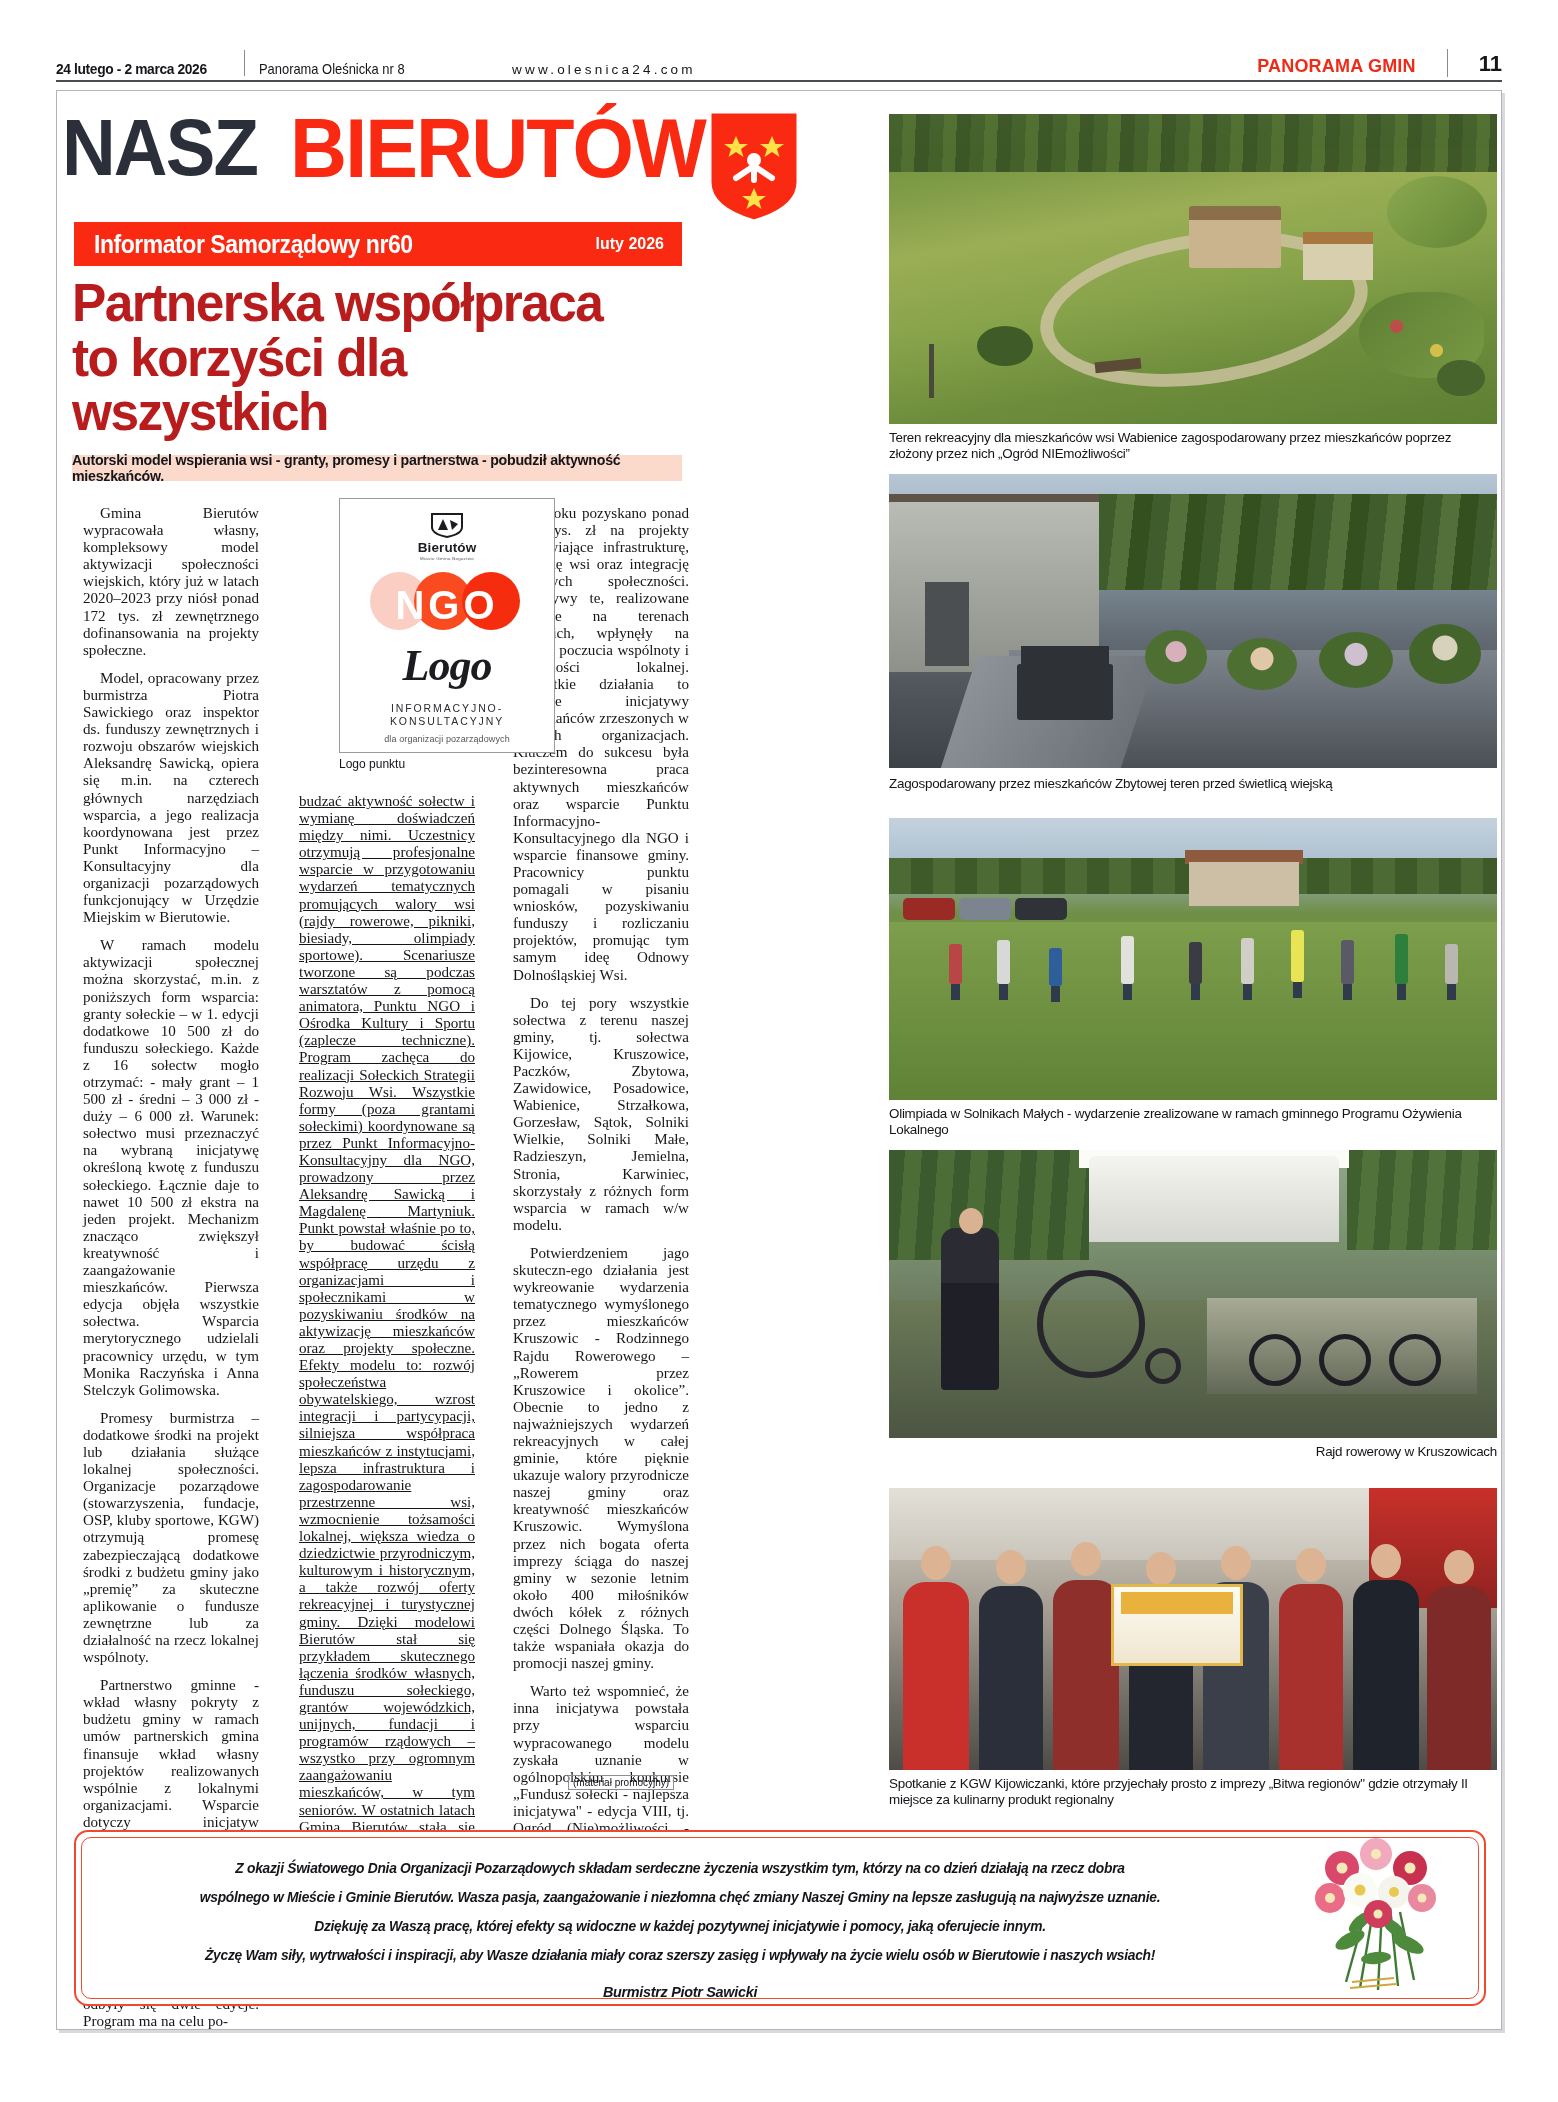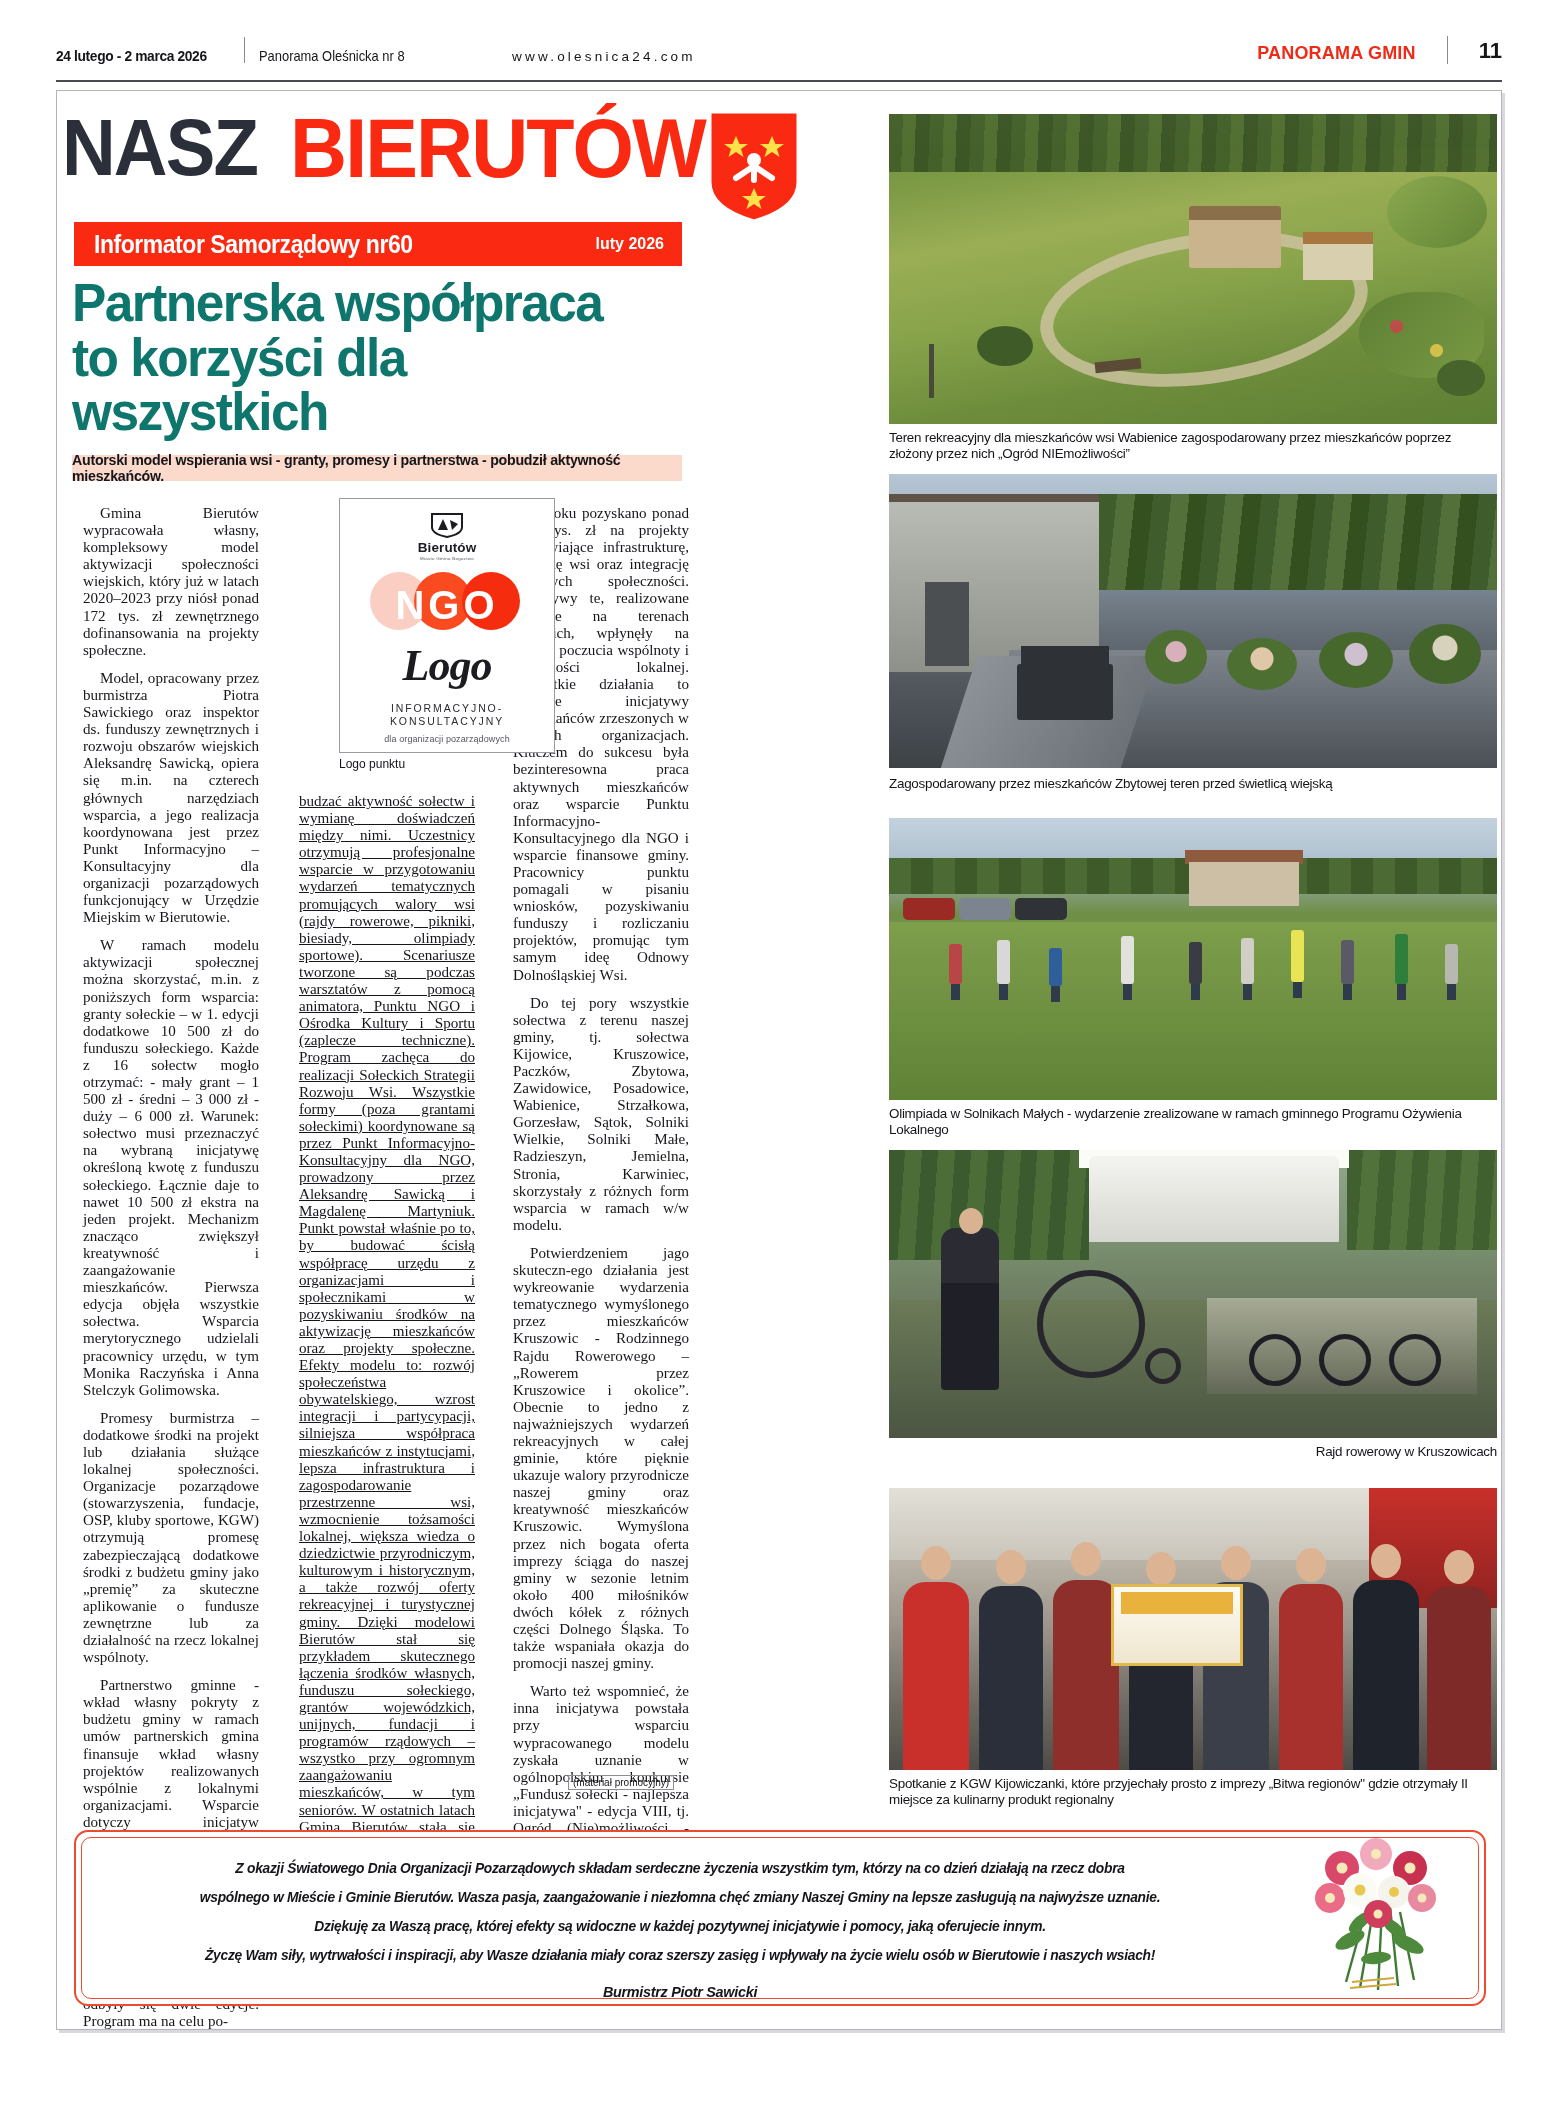--- a/index.html
+++ b/index.html
@@ -11,21 +11,21 @@
     color:#1d1d1f;
     position:relative;
     overflow:hidden;
   }
 
   
   .page-header{
     position:absolute; left:56px; top:48px; width:1446px; height:34px;
     display:flex; align-items:flex-end;
     border-bottom:2px solid #4a4a52;
-    padding-bottom:16px;
+    padding-bottom:3px;
   }
   .hdr-date{
     font-family:"Liberation Sans", sans-serif;
     font-weight:bold; font-size:15px; letter-spacing:-0.4px;
     color:#15151a; white-space:nowrap;
     transform:scaleX(0.92); transform-origin:left bottom;
   }
   .hdr-sep{
     width:1px; background:#8a8a90; height:26px; margin:0 14px 1px 24px;
   }
@@ -96,21 +96,21 @@
   .infobar-date{
     font-family:"Liberation Sans", sans-serif;
     font-weight:bold; font-size:16px; color:#fff; margin-left:auto;
   }
 
   
   .headline{
     position:absolute; left:72px; top:276px; width:620px;
     font-family:"Liberation Sans", sans-serif;
     font-weight:bold; font-size:53px; line-height:1.03;
-    color:#0f766e; letter-spacing:-1.6px;
+    color:#b91c1c; letter-spacing:-1.6px;
   }
   .headline span{ display:block; transform:scaleX(0.97); transform-origin:left center; }
 
   
   .leadbar{
     position:absolute; left:72px; top:455px; width:610px; height:26px;
     background:#fbd9cb; display:flex; align-items:center; justify-content:center;
     font-family:"Liberation Sans", sans-serif;
     font-weight:bold; font-size:14.2px; color:#15151a; letter-spacing:-0.25px;
   }

